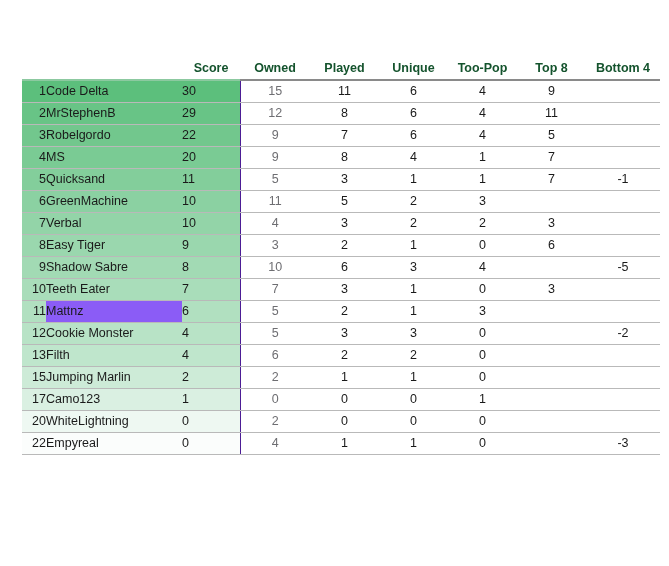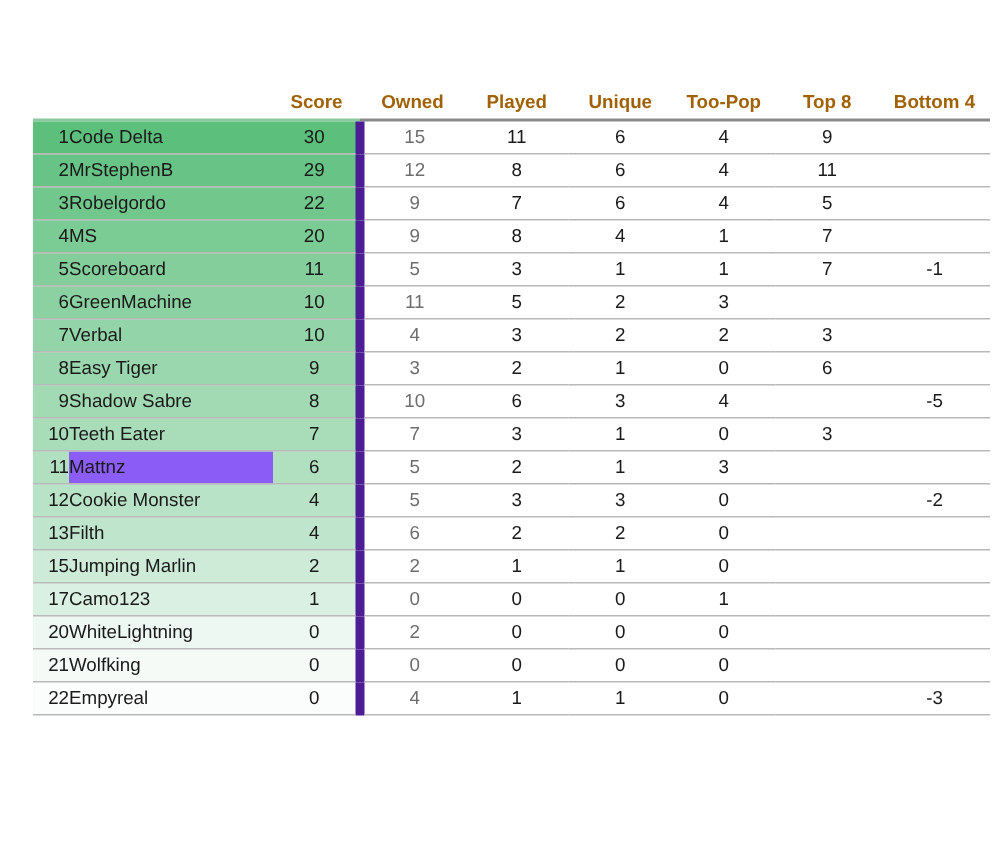--- a/index.html
+++ b/index.html
@@ -53,21 +53,21 @@
   col.c-owned  { width: 70px; }
   col.c-played { width: 69px; }
   col.c-unique { width: 69px; }
   col.c-toopop { width: 69px; }
   col.c-top8   { width: 69px; }
   col.c-bot4   { width: 74px; }
 
   
   thead th {
     font-weight: bold;
-    color: #a16207;
+    color: #14532d;
     font-size: 12.5px;
     text-align: center;
     padding-bottom: 3px;
     height: 22px;
     background: #ffffff;
   }
   thead th.blank {
     border-bottom: none;
   }
   thead th.hdr {
@@ -98,23 +98,22 @@
     text-align: right;
     padding-right: 7px;
     font-size: 12.5px;
   }
   td.name {
     text-align: left;
     padding-left: 8px;
     font-size: 12.5px;
   }
   td.score {
-    text-align: center;
-    font-size: 12.5px;
-    border-right: 6px solid #4c1d95;
+    font-size: 12.5px;
+    border-right: 1px solid #4c1d95;
   }
   td.num {
     text-align: center;
     font-size: 12.5px;
   }
   td.owned {
     color: #6e6e72;
   }
   td.bot4 {
     text-align: center;
@@ -200,21 +199,21 @@
           <td class="score" style="background: rgb(122, 203, 148);">20</td>
           <td class="num owned">9</td>
           <td class="num">8</td>
           <td class="num">4</td>
           <td class="num">1</td>
           <td class="num">7</td>
           <td class="bot4"></td>
         </tr>
         <tr>
           <td class="rank" style="background: rgb(131, 206, 155);">5</td>
-          <td class="name" style="background: rgb(131, 206, 155);">Scoreboard</td>
+          <td class="name" style="background: rgb(131, 206, 155);">Quicksand</td>
           <td class="score" style="background: rgb(131, 206, 155);">11</td>
           <td class="num owned">5</td>
           <td class="num">3</td>
           <td class="num">1</td>
           <td class="num">1</td>
           <td class="num">7</td>
           <td class="bot4">-1</td>
         </tr>
         <tr>
           <td class="rank" style="background: rgb(139, 209, 162);">6</td>
@@ -331,31 +330,20 @@
           <td class="name" style="background: rgb(238, 248, 242);">WhiteLightning</td>
           <td class="score" style="background: rgb(238, 248, 242);">0</td>
           <td class="num owned">2</td>
           <td class="num">0</td>
           <td class="num">0</td>
           <td class="num">0</td>
           <td class="num"></td>
           <td class="bot4"></td>
         </tr>
         <tr>
-          <td class="rank" style="background: rgb(245, 250, 247);">21</td>
-          <td class="name" style="background: rgb(245, 250, 247);">Wolfking</td>
-          <td class="score" style="background: rgb(245, 250, 247);">0</td>
-          <td class="num owned">0</td>
-          <td class="num">0</td>
-          <td class="num">0</td>
-          <td class="num">0</td>
-          <td class="num"></td>
-          <td class="bot4"></td>
-        </tr>
-        <tr>
           <td class="rank" style="background: rgb(251, 253, 252);">22</td>
           <td class="name" style="background: rgb(251, 253, 252);">Empyreal</td>
           <td class="score" style="background: rgb(251, 253, 252);">0</td>
           <td class="num owned">4</td>
           <td class="num">1</td>
           <td class="num">1</td>
           <td class="num">0</td>
           <td class="num"></td>
           <td class="bot4">-3</td>
         </tr>

